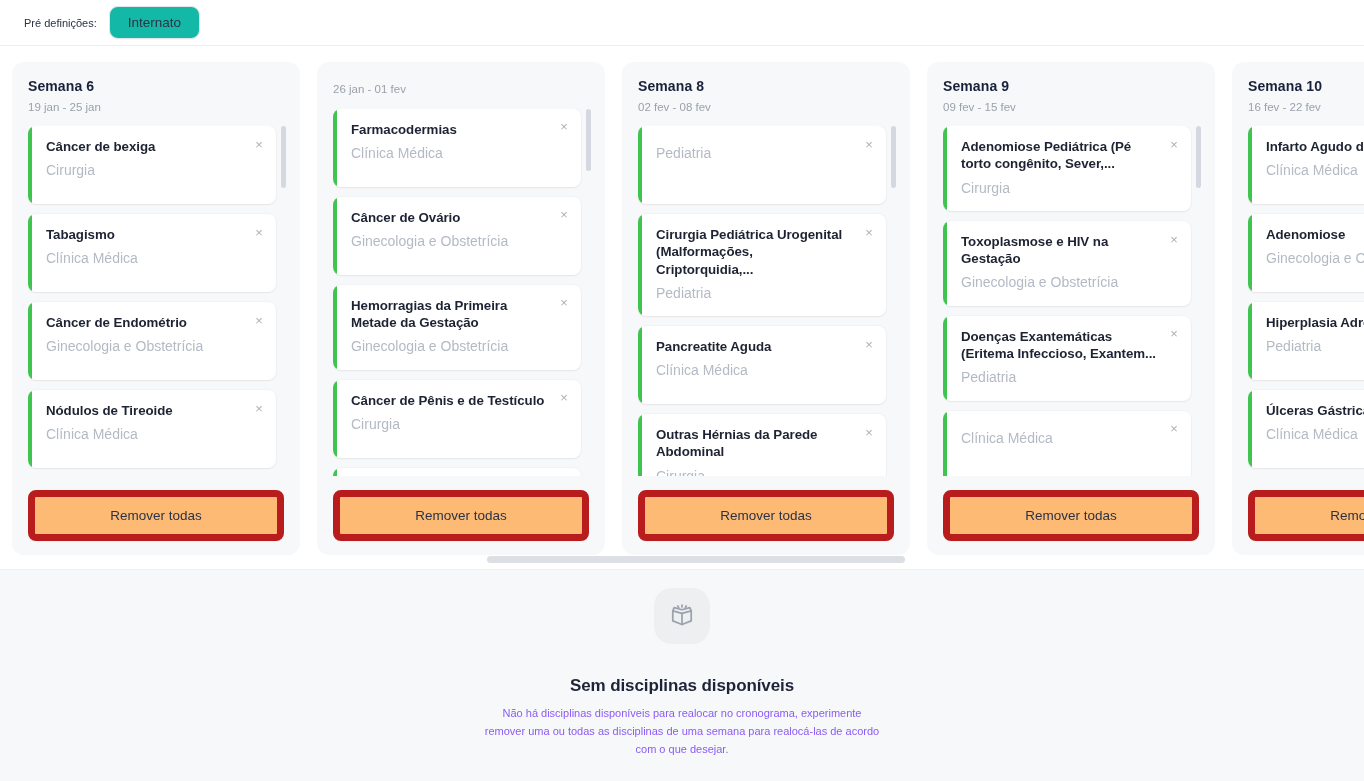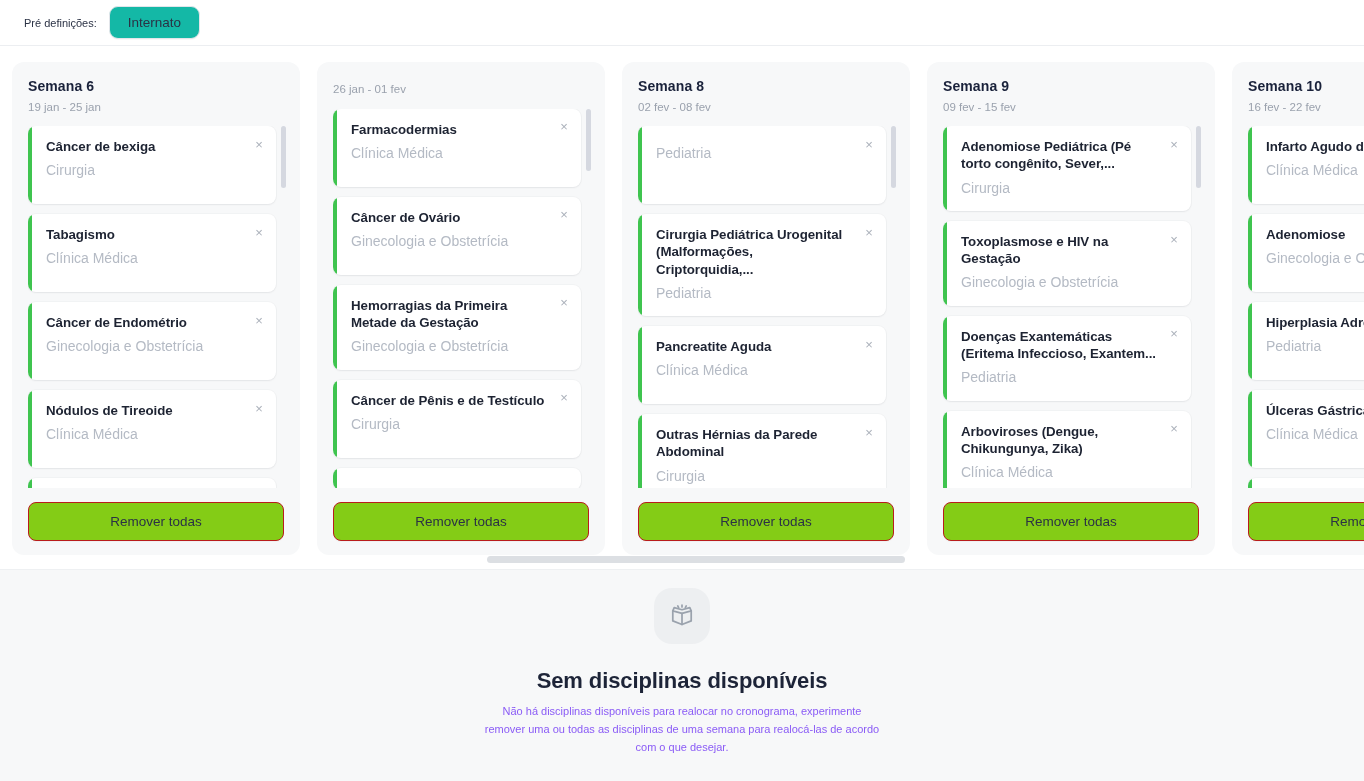--- a/index.html
+++ b/index.html
@@ -175,22 +175,22 @@
   
   .disc-card.peek {
     min-height: 22px;
     height: 22px;
     padding: 0;
   }
 
   .remove-all {
     margin-top: 14px;
     width: 100%;
-    background: #84cc16;
-    border: 1px solid #b91c1c;
+    background: #fdba74;
+    border: 7px solid #b91c1c;
     border-radius: 8px;
     padding: 12px 8px;
     font-size: 13.5px;
     color: #2b3245;
     line-height: 1;
     cursor: pointer;
     font-family: "Liberation Sans", sans-serif;
     box-shadow: 0 1px 1px rgba(16,24,40,.03);
   }
 
@@ -227,25 +227,26 @@
     width: 56px;
     height: 56px;
     border-radius: 18px;
     background: #edeff1;
     display: flex;
     align-items: center;
     justify-content: center;
     margin-bottom: 24px;
   }
   .empty-title {
-    font-size: 22px;
+    font-size: 17px;
     font-weight: 700;
     color: #1d2438;
     margin-bottom: 9px;
     letter-spacing: -.1px;
+    margin-top: 8px;
   }
   .empty-desc {
     font-size: 11px;
     color: #8b5cf6;
     text-align: center;
     line-height: 1.62;
     max-width: 400px;
   }
 </style>
 </head>
@@ -376,21 +377,20 @@
               <div class="disc-title">Toxoplasmose e HIV na Gestação</div>
               <div class="disc-sub">Ginecologia e Obstetrícia</div>
               <button class="disc-close">×</button>
             </div>
             <div class="disc-card">
               <div class="disc-title">Doenças Exantemáticas (Eritema Infeccioso, Exantem...</div>
               <div class="disc-sub">Pediatria</div>
               <button class="disc-close">×</button>
             </div>
             <div class="disc-card">
-              <div class="disc-title">Arboviroses (Dengue, Chikungunya, Zika)</div>
               <div class="disc-sub">Clínica Médica</div>
               <button class="disc-close">×</button>
             </div>
           </div>
           <div class="v-scrollbar">
             <div class="v-thumb"></div>
           </div>
         </div>
         <button class="remove-all">Remover todas</button>
       </div>

